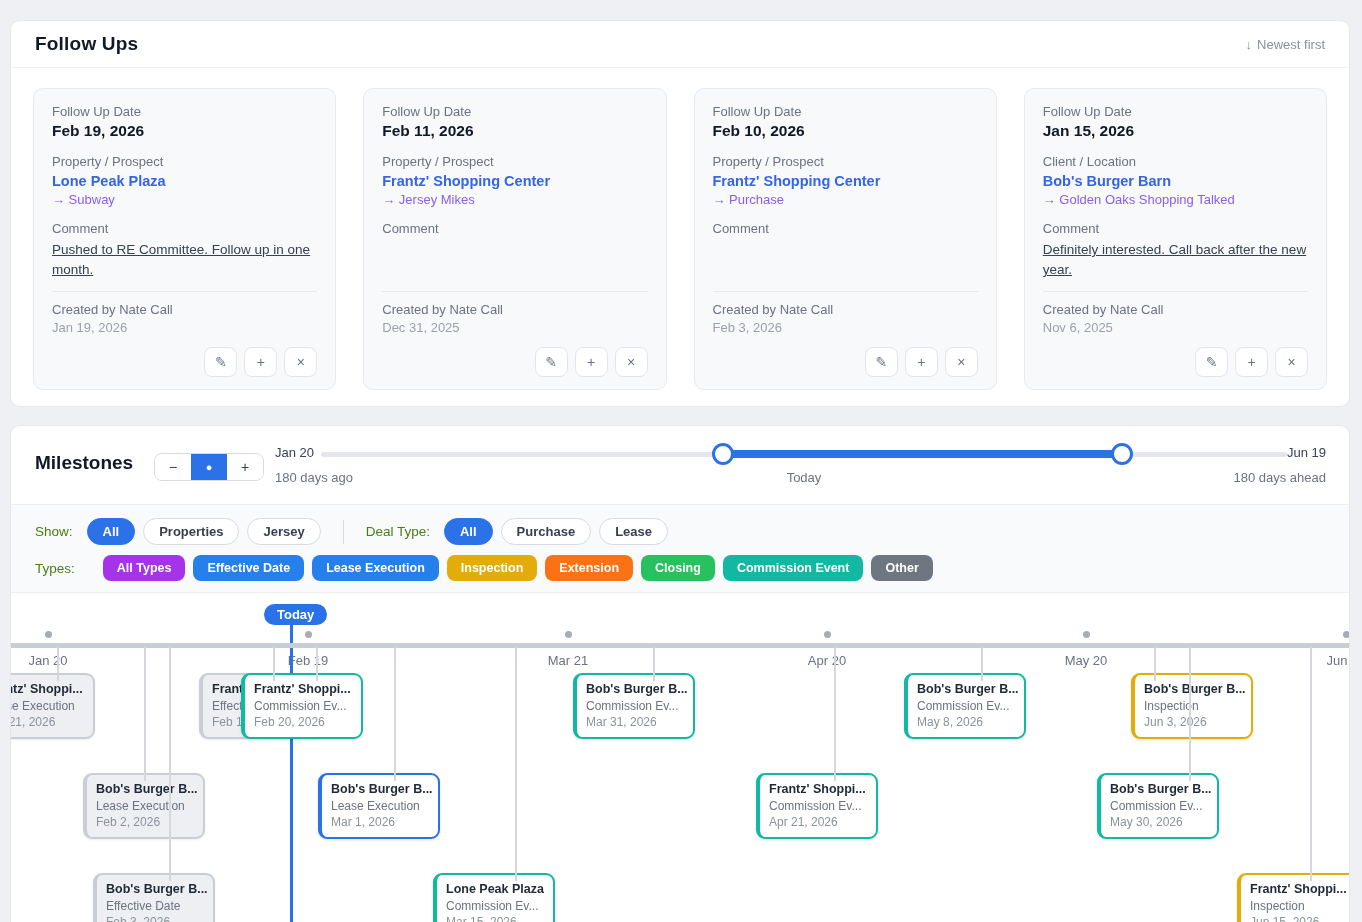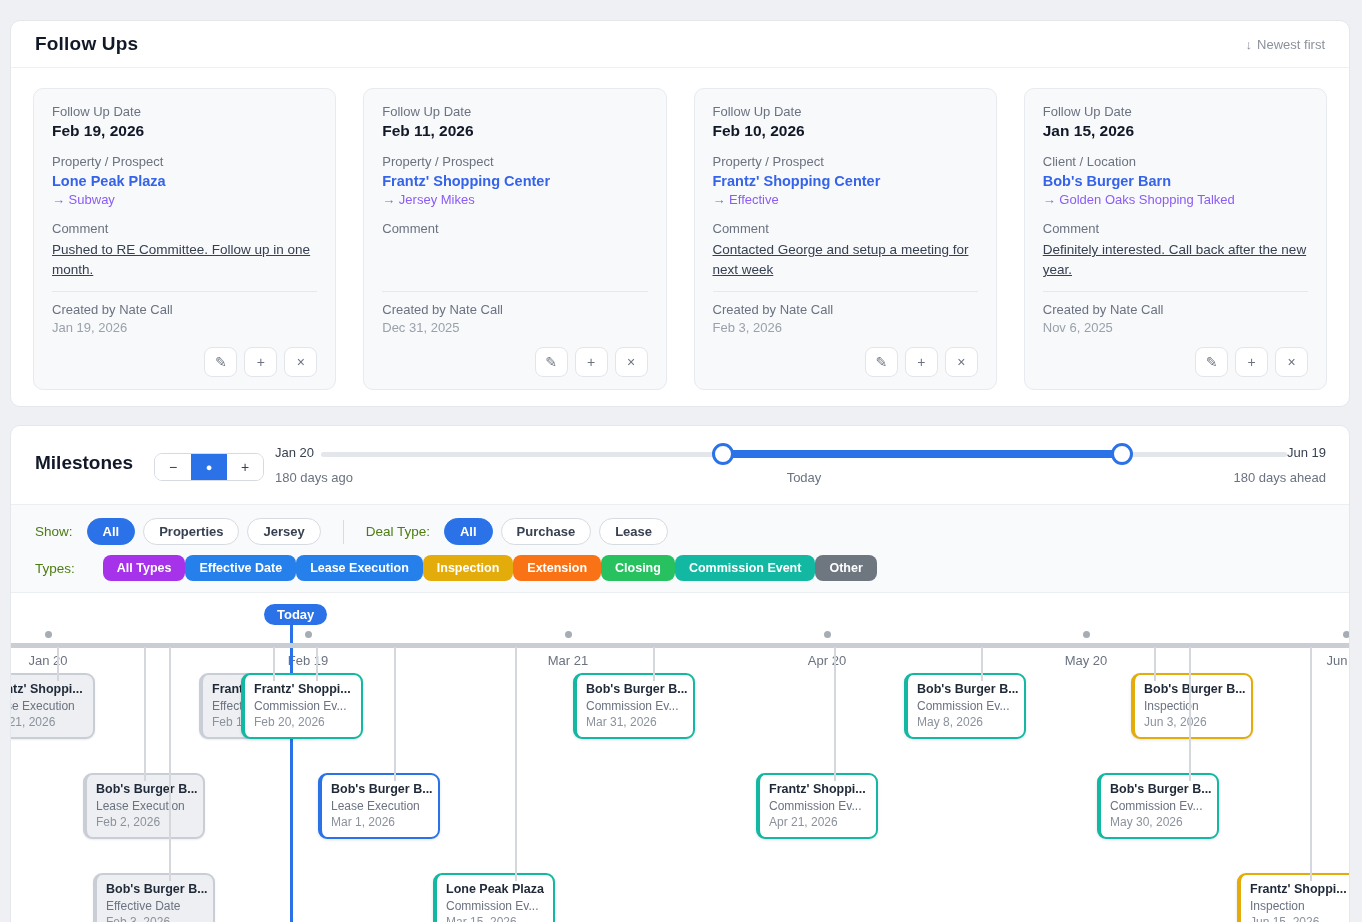--- a/index.html
+++ b/index.html
@@ -110,23 +110,22 @@
           <button class="fu-btn">✎</button>
           <button class="fu-btn">+</button>
           <button class="fu-btn">×</button>
         </div>
       </div>
       <div class="fu-card">
         <div class="fu-label">Follow Up Date</div>
         <div class="fu-date">Feb 10, 2026</div>
         <div class="fu-label">Property / Prospect</div>
         <div class="fu-primary">Frantz' Shopping Center</div>
-        <div class="fu-secondary">→ Effective</div>
+        <div class="fu-secondary">→ Purchase</div>
         <div class="fu-label">Comment</div>
-        <div class="fu-comment">Contacted George and setup a meeting for next week</div>
         <div class="fu-spacer"></div>
         <div class="fu-divider"></div>
         <div class="fu-created">Created by Nate Call</div>
         <div class="fu-created-date">Feb 3, 2026</div>
         <div class="fu-actions">
           <button class="fu-btn">✎</button>
           <button class="fu-btn">+</button>
           <button class="fu-btn">×</button>
         </div>
       </div>
@@ -181,21 +180,21 @@
       <span class="f-divider"></span>
       <span class="f-label">Deal Type:</span>
       <span id="deal-chips" style="display:flex;gap:8px;">
           <button class="chip active">All</button>
           <button class="chip">Purchase</button>
           <button class="chip">Lease</button>
         </span>
     </div>
     <div class="f-row f-row2">
       <span class="f-label" style="margin-right:20px;">Types:</span>
-      <span id="type-chips" style="display:flex;">
+      <span id="type-chips" style="display:flex;gap:8px;">
           <button class="tchip" style="background: rgb(166, 51, 234);">All Types</button>
           <button class="tchip" style="background: rgb(38, 128, 235);">Effective Date</button>
           <button class="tchip" style="background: rgb(38, 128, 235);">Lease Execution</button>
           <button class="tchip" style="background: rgb(227, 172, 11);">Inspection</button>
           <button class="tchip" style="background: rgb(249, 115, 22);">Extension</button>
           <button class="tchip" style="background: rgb(39, 193, 96);">Closing</button>
           <button class="tchip" style="background: rgb(19, 184, 162);">Commission Event</button>
           <button class="tchip" style="background: rgb(110, 118, 128);">Other</button>
         </span>
     </div>

